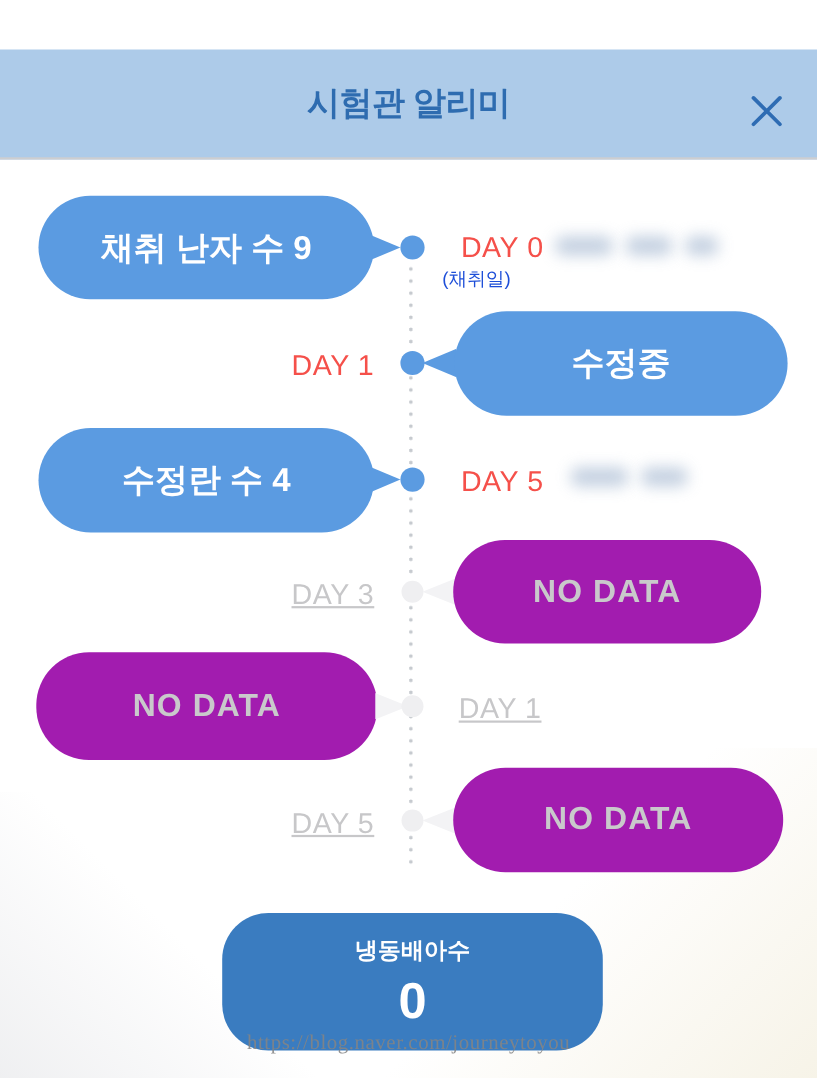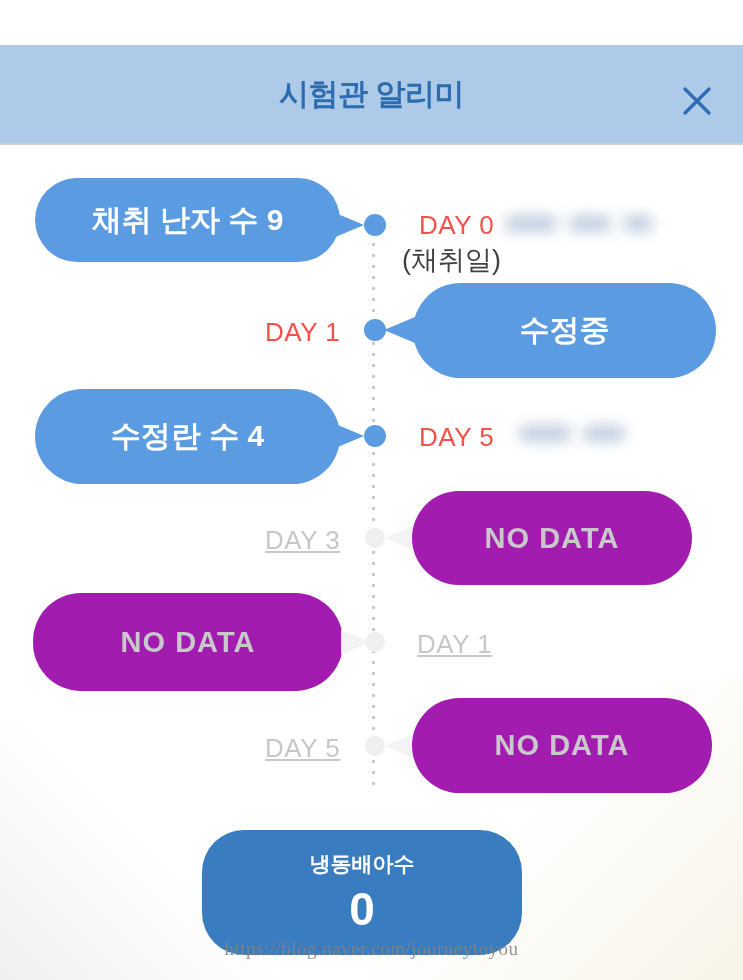--- a/index.html
+++ b/index.html
@@ -44,31 +44,31 @@
   .bubble{
     position:absolute;display:flex;align-items:center;justify-content:center;
     border-radius:48px;font-weight:bold;text-align:center;
   }
   .bubble.blue{background:#5b9be1;color:#ffffff;font-size:30px;}
   .bubble.gray{background:#a21caf;color:#c9c9cb;font-size:29px;letter-spacing:1px;}
 
   .day-label{position:absolute;font-size:26px;letter-spacing:0.5px;white-space:nowrap;}
   .day-label.red{color:#f5504a;}
   .day-label.gray{color:#c7c7c9;text-decoration:underline;}
-  .day-sub{position:absolute;font-size:27px;color:#404040;white-space:nowrap;}
+  .day-sub{position:absolute;font-size:17px;color:#1d4ed8;white-space:nowrap;}
 
   .blur-date{
     position:absolute;display:flex;align-items:center;gap:12px;padding-left:6px;
   }
   .blur-date .blob{background:#b3c3d8;border-radius:7px;height:17px;filter:blur(7px);opacity:0.8;}
   .blob.b1{width:52px;} .blob.b2{width:42px;} .blob.b3{width:30px;}
 
   
   .summary-btn{
-    position:absolute;left:202px;top:830px;width:320px;height:125px;border-radius:42px;
+    position:absolute;left:202px;top:830px;width:346px;height:125px;border-radius:42px;
     background:#3a7cc0;border:none;cursor:pointer;
     display:flex;flex-direction:column;align-items:center;justify-content:center;
     color:#ffffff;font-family:inherit;text-align:right;
   }
   .summary-label{font-size:21px;font-weight:bold;margin-bottom:8px;margin-top:-4px;}
   .summary-value{font-size:46px;font-weight:bold;line-height:1;}
 
   .watermark{
     position:absolute;left:0;top:938px;width:743px;text-align:center;
     font-family:"Liberation Serif","DejaVu Serif",serif;
@@ -90,21 +90,21 @@
         <svg width="34" height="34" viewBox="0 0 34 34">
           <line x1="5" y1="5" x2="29" y2="29" stroke="#2e6cb3" stroke-width="3.4" stroke-linecap="round"></line>
           <line x1="29" y1="5" x2="5" y2="29" stroke="#2e6cb3" stroke-width="3.4" stroke-linecap="round"></line>
         </svg>
       </span>
     </button>
   </div>
 
   <div class="timeline-line"></div>
 
-  <div class="bubble blue" style="left:35px;top:178px;width:305px;height:84px;">
+  <div class="bubble blue" style="left:35px;top:178px;width:305px;height:94px;">
     <span>채취 난자 수 9</span>
   </div>
   <div class="tail blue point-right" style="left:333px;top:212px;width:31px;height:26px;"></div>
   <div class="dot blue" style="left:364px;top:214px;"></div>
   <div class="day-label red" style="left:419px;top:210px;">DAY 0</div>
   <div class="blur-date" style="left:499px;top:204px;width:170px;height:38px;">
     <span class="blob b1"></span>
     <span class="blob b2"></span>
     <span class="blob b3"></span>
   </div>

